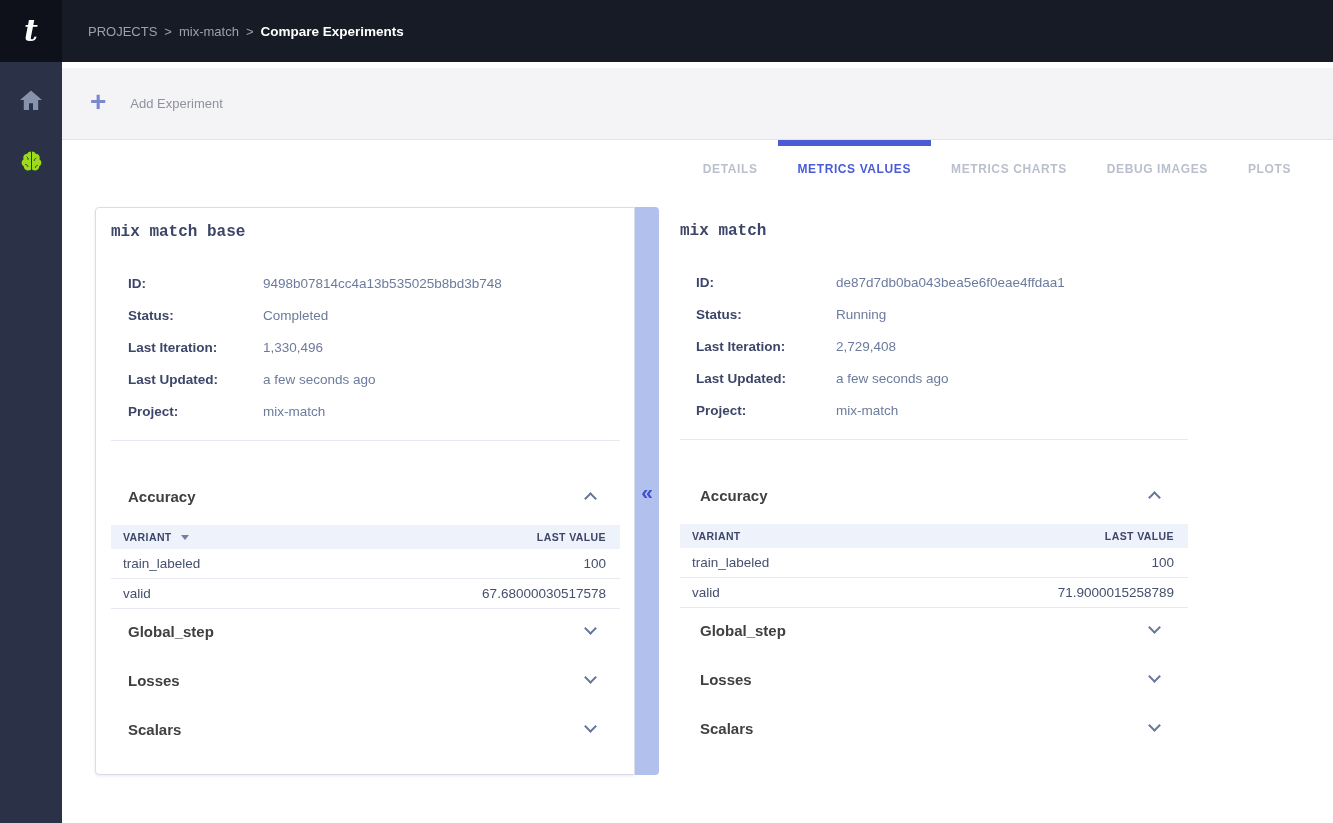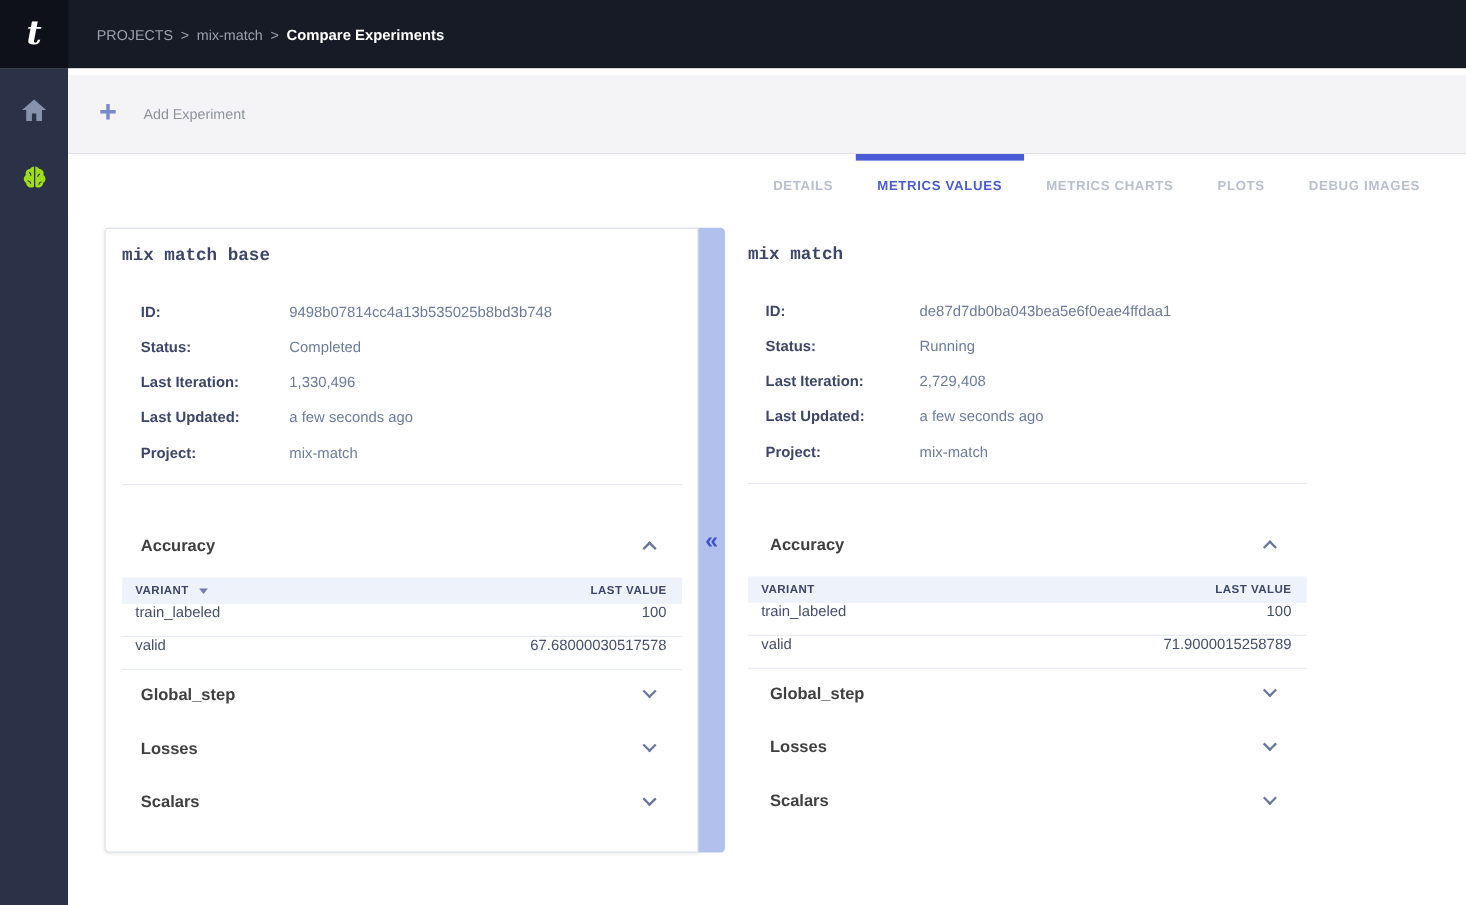--- a/index.html
+++ b/index.html
@@ -119,21 +119,21 @@
     font-size: 10.5px; font-weight: bold; color: #3d4669; letter-spacing: .4px;
   }
   .variant-h { display: flex; align-items: center; gap: 9px; cursor: pointer; }
   .lastvalue-h { cursor: pointer; }
   .sort-caret {
     width: 0; height: 0;
     border-left: 4px solid transparent; border-right: 4px solid transparent;
     border-top: 5px solid #6e7fae;
   }
   .trow {
-    display: flex; justify-content: space-between; 
+    display: flex; justify-content: space-between; align-items: center;
     height: 30px; border-bottom: 1px solid #e6e9f0;
     padding: 0 14px 0 12px; font-size: 13.5px; color: #454f6e;
   }
 
   svg { display: block; }
 </style>
 </head>
 <body>
 
 <div class="topbar">
@@ -174,22 +174,22 @@
     <div class="add-exp">
       <span class="add-plus">+</span>
       <span class="add-label">Add Experiment</span>
     </div>
   </div>
 
   <div class="tabbar">
     <div class="tab">DETAILS</div>
     <div class="tab active">METRICS VALUES</div>
     <div class="tab">METRICS CHARTS</div>
+    <div class="tab">DEBUG IMAGES</div>
     <div class="tab">PLOTS</div>
-    <div class="tab">DEBUG IMAGES</div>
   </div>
 
   <div class="content">
 
     <div class="card">
       <div class="exp-title">mix match base</div>
 
       <div class="fields">
         <div class="field-row">
           <span class="field-label">ID:</span>

